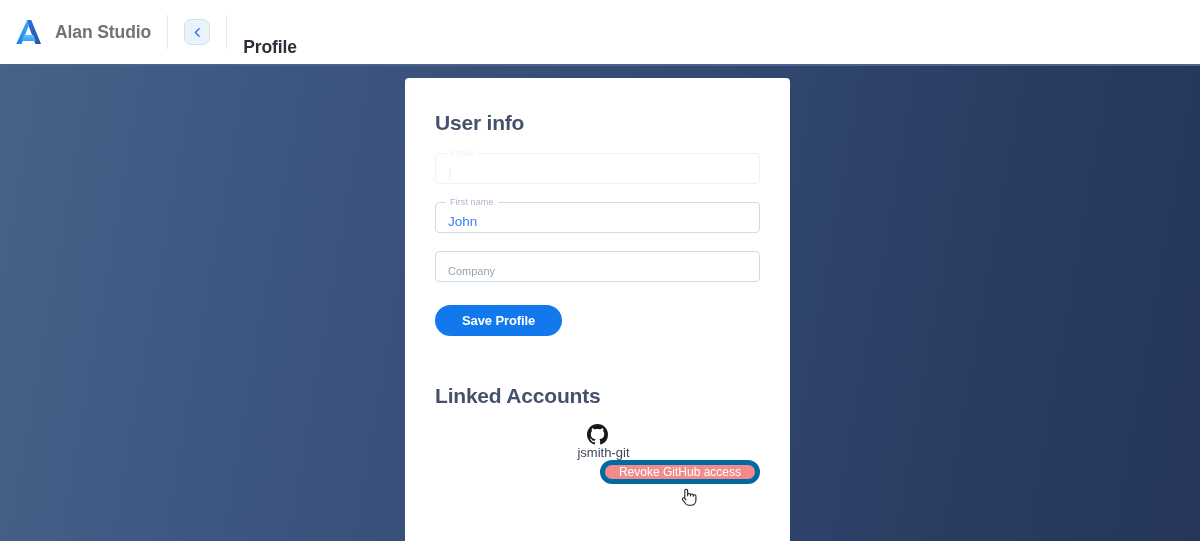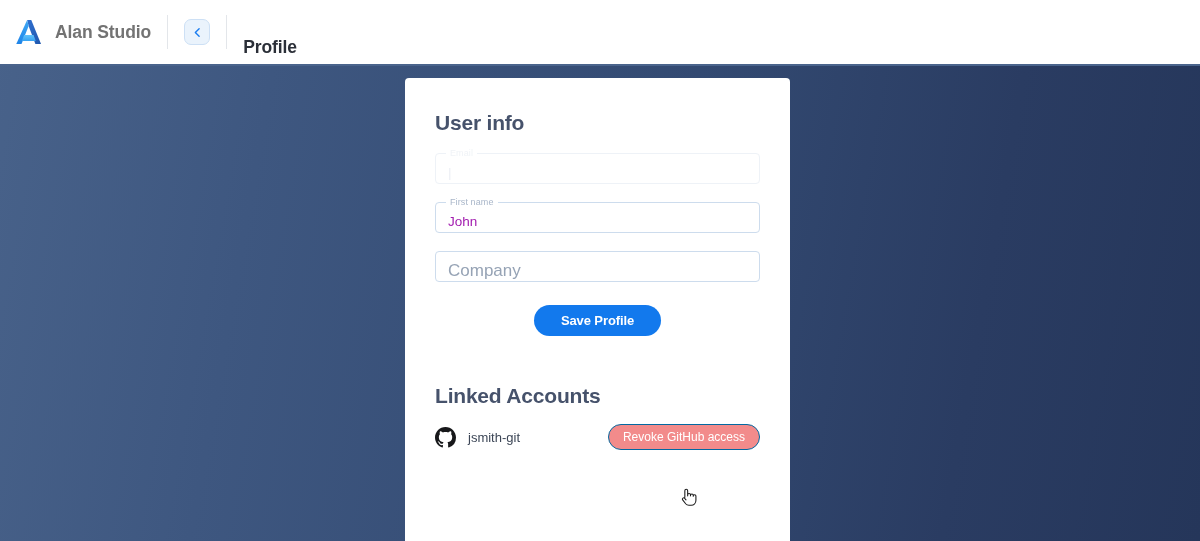--- a/index.html
+++ b/index.html
@@ -188,43 +188,43 @@
     letter-spacing: 0.1px;
   }
 
   .field-value {
     position: absolute;
     left: 13px;
     top: 0;
     height: 40px;
     line-height: 40px;
     font-size: 13.5px;
-    color: #a21caf;
+    color: #3b82f6;
   }
 
   .field-placeholder {
     position: absolute;
     left: 13px;
     top: 0;
     height: 40px;
     line-height: 40px;
-    font-size: 17px;
+    font-size: 11px;
     color: #96a3b5;
   }
 
   
   .field.is-disabled .field-box { border-color: #eef2f7; }
   .field.is-disabled .field-legend { color: #f0f3f7; }
   .field.is-disabled .field-value { color: #eceff4; }
 
   
   .save-row {
     margin-top: 23px;
     display: flex;
-    justify-content: center;
+    justify-content: flex-start;
   }
 
   .save-btn {
     background: #1279ed;
     color: #ffffff;
     font-size: 13px;
     font-weight: bold;
     border: none;
     border-radius: 19px;
     height: 31px;
@@ -235,35 +235,36 @@
   }
 
   
   #section-linked { margin-top: 48px; }
 
   .linked-row {
     margin-top: 16px;
     display: flex;
     align-items: center;
     height: 26px;
+    flex-direction: column;
   }
 
   .gh-icon { width: 21px; height: 21px; display: block; flex: none; }
 
   .linked-user {
     font-size: 13px;
     color: #3c4656;
     margin-left: 12px;
     white-space: nowrap;
   }
 
   .revoke-btn {
     margin-left: auto;
     background: #f28b8b;
-    border: 1px solid #0369a1;
+    border: 5px solid #0369a1;
     color: #ffffff;
     font-size: 12px;
     border-radius: 14px;
     height: 26px;
     padding: 0 14px;
     cursor: pointer;
     font-family: "Liberation Sans", sans-serif;
     white-space: nowrap;
   }
 

